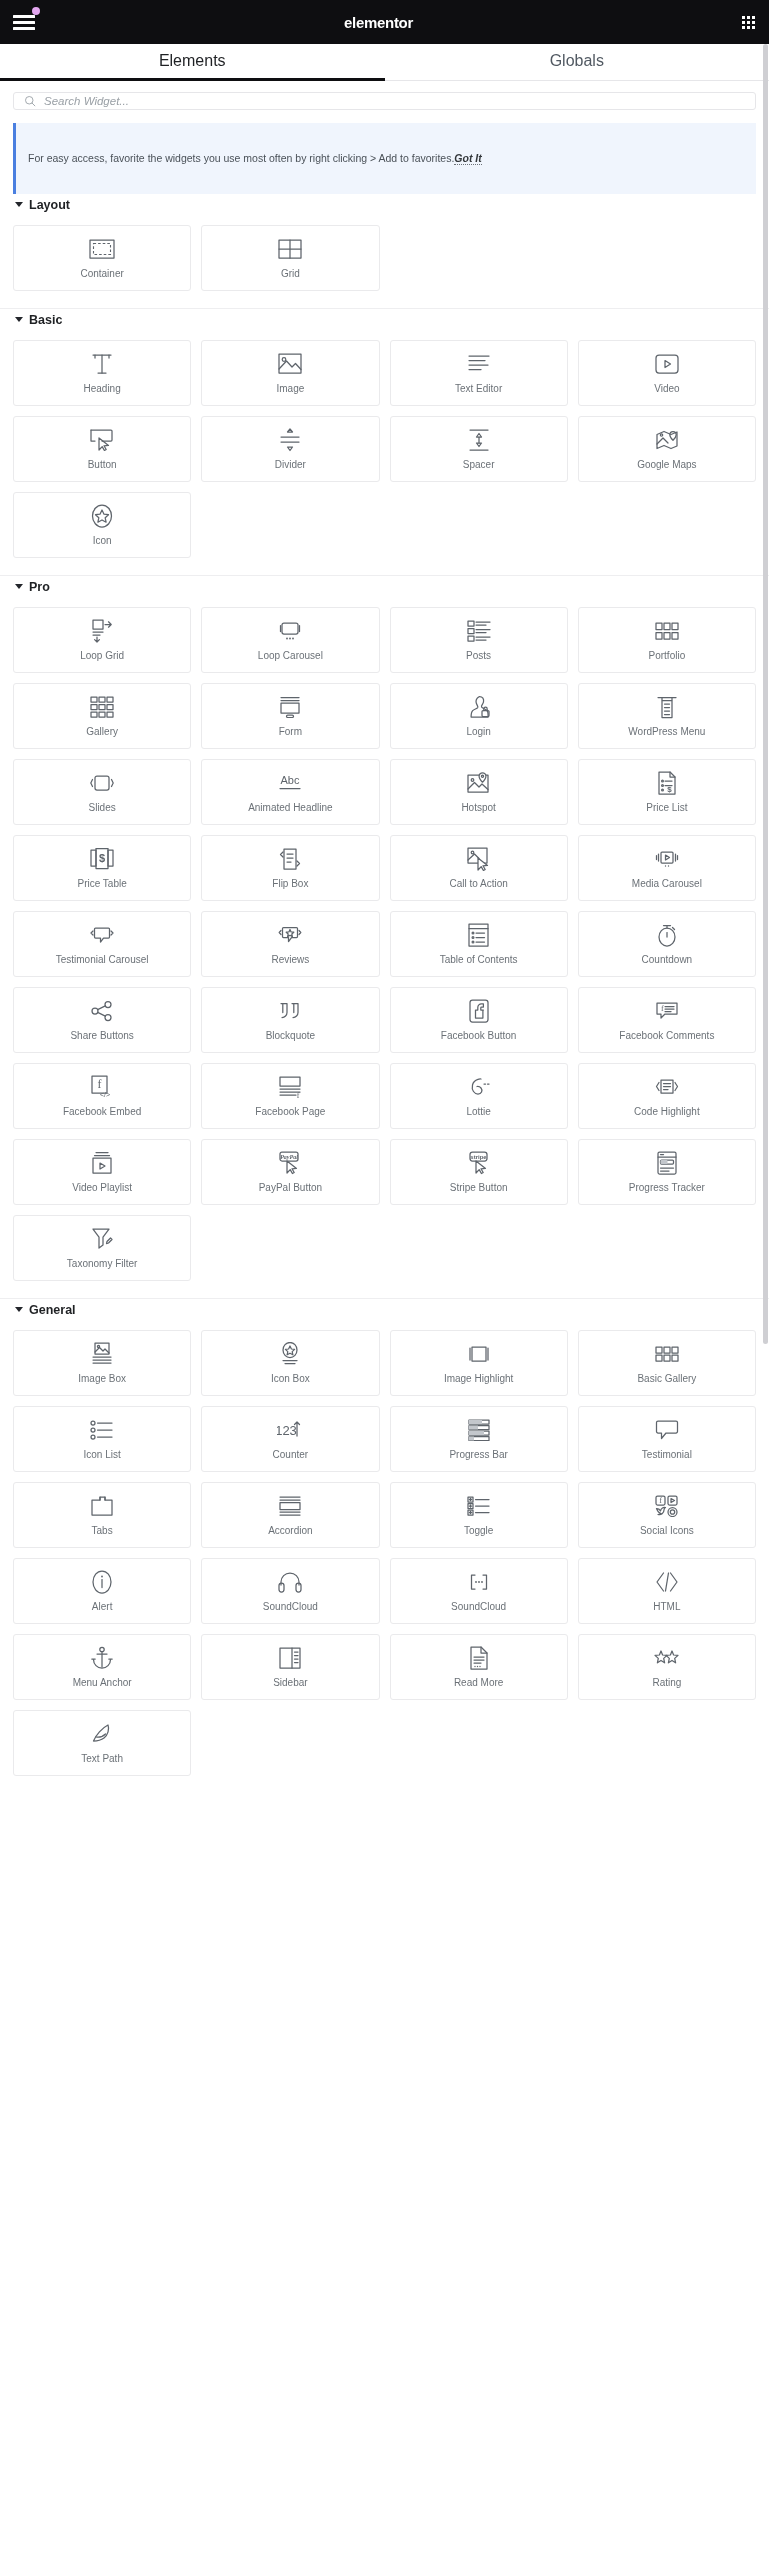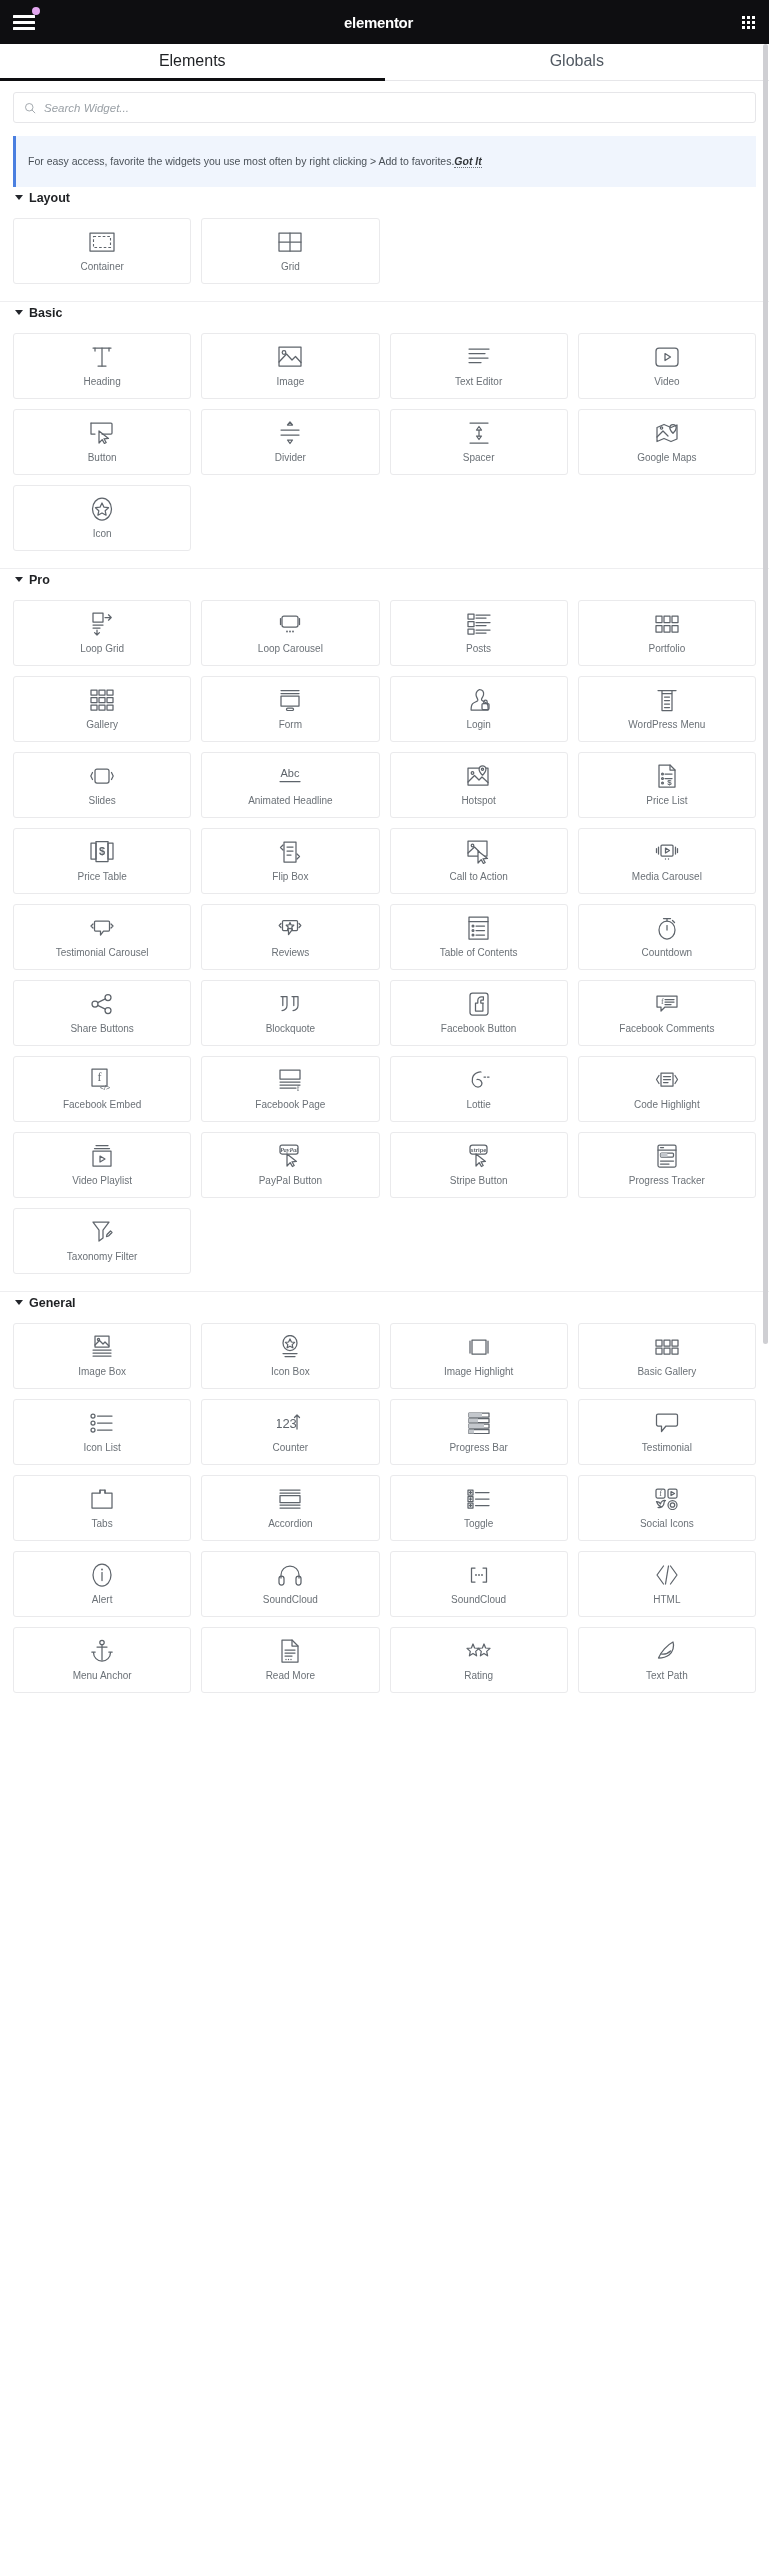--- a/index.html
+++ b/index.html
@@ -49,41 +49,41 @@
     cursor: pointer;
     border-bottom: 3px solid transparent;
     margin-bottom: -1px;
   }
   .tab.active { color: #1f2124; border-bottom-color: #0e0e11; }
 
   
   .search-row { padding: 11px 13px 0 13px; }
   .search-box {
     display: flex; align-items: center; gap: 8px;
-    height: 31px;
+    height: 18px;
     border: 1px solid #e6e6e9;
     border-radius: 3px;
     padding: 0 10px;
     background: #fff;
   }
   .search-box svg { flex: none; }
   .search-box input {
     border: none; outline: none; flex: 1;
     font-size: 11.5px; font-style: italic; color: #6b7177;
     font-family: "Liberation Sans", sans-serif;
     background: transparent;
   }
   .search-box input::placeholder { color: #9aa0a6; font-style: italic; }
 
   
   .notice-row { padding: 13px 13px 0 13px; }
   .notice {
     background: #f0f5fd;
     border-left: 3px solid #4a7fe0;
-    padding: 18px 12px;
+    padding: 28px 12px;
     font-size: 10.5px;
     color: #4a5158;
     line-height: 1.4;
   }
   .notice .gotit {
     font-weight: bold; font-style: italic; color: #33373b;
     border-bottom: 1px dotted #6c7278;
     cursor: pointer;
   }
 
@@ -916,20 +916,33 @@
               <line x1="11" y1="5.7" x2="11" y2="21" stroke="#5e646b" stroke-width="1.25" fill="none" stroke-linecap="round" stroke-linejoin="round"></line>
               <line x1="6" y1="8" x2="16" y2="8" stroke="#5e646b" stroke-width="1.25" fill="none" stroke-linecap="round" stroke-linejoin="round"></line>
               <path d="M2.5 13.5 c0 5 3.8 8.5 8.5 8.5 c4.7 0 8.5 -3.5 8.5 -8.5" stroke="#5e646b" stroke-width="1.25" fill="none" stroke-linecap="round" stroke-linejoin="round"></path>
               <path d="M0.8 13 h3.4 M17.8 13 h3.4" stroke="#5e646b" stroke-width="1.25" fill="none" stroke-linecap="round" stroke-linejoin="round"></path>
             </svg>
           </div>
           <div class="lbl">Menu Anchor</div>
         </div>
         <div class="wcard">
           <div class="ico">
+            <svg width="22" height="22" viewBox="0 0 22 22">
+              <rect x="1" y="1" width="20" height="20" stroke="#5e646b" stroke-width="1.25" fill="none" stroke-linecap="round" stroke-linejoin="round"></rect>
+              <line x1="13" y1="1" x2="13" y2="21" stroke="#5e646b" stroke-width="1.25" fill="none" stroke-linecap="round" stroke-linejoin="round"></line>
+              <line x1="15.5" y1="5" x2="19" y2="5" stroke="#5e646b" stroke-width="1.25" fill="none" stroke-linecap="round" stroke-linejoin="round"></line>
+              <line x1="15.5" y1="8.5" x2="19" y2="8.5" stroke="#5e646b" stroke-width="1.25" fill="none" stroke-linecap="round" stroke-linejoin="round"></line>
+              <line x1="15.5" y1="12" x2="19" y2="12" stroke="#5e646b" stroke-width="1.25" fill="none" stroke-linecap="round" stroke-linejoin="round"></line>
+              <line x1="15.5" y1="15.5" x2="19" y2="15.5" stroke="#5e646b" stroke-width="1.25" fill="none" stroke-linecap="round" stroke-linejoin="round"></line>
+            </svg>
+          </div>
+          <div class="lbl">Sidebar</div>
+        </div>
+        <div class="wcard">
+          <div class="ico">
             <svg width="20" height="24" viewBox="0 0 20 24">
               <path d="M2 1 h10 l6 6 v16 H2 Z" stroke="#5e646b" stroke-width="1.25" fill="none" stroke-linecap="round" stroke-linejoin="round"></path>
               <path d="M12 1 v6 h6" stroke="#5e646b" stroke-width="1.25" fill="none" stroke-linecap="round" stroke-linejoin="round"></path>
               <line x1="5" y1="11" x2="15" y2="11" stroke="#5e646b" stroke-width="1.25" fill="none" stroke-linecap="round" stroke-linejoin="round"></line>
               <line x1="5" y1="14" x2="15" y2="14" stroke="#5e646b" stroke-width="1.25" fill="none" stroke-linecap="round" stroke-linejoin="round"></line>
               <line x1="5" y1="17" x2="12" y2="17" stroke="#5e646b" stroke-width="1.25" fill="none" stroke-linecap="round" stroke-linejoin="round"></line>
               <circle cx="6" cy="20.5" r="0.7" fill="#5e646b"></circle>
               <circle cx="8.5" cy="20.5" r="0.7" fill="#5e646b"></circle>
               <circle cx="11" cy="20.5" r="0.7" fill="#5e646b"></circle>
             </svg>

